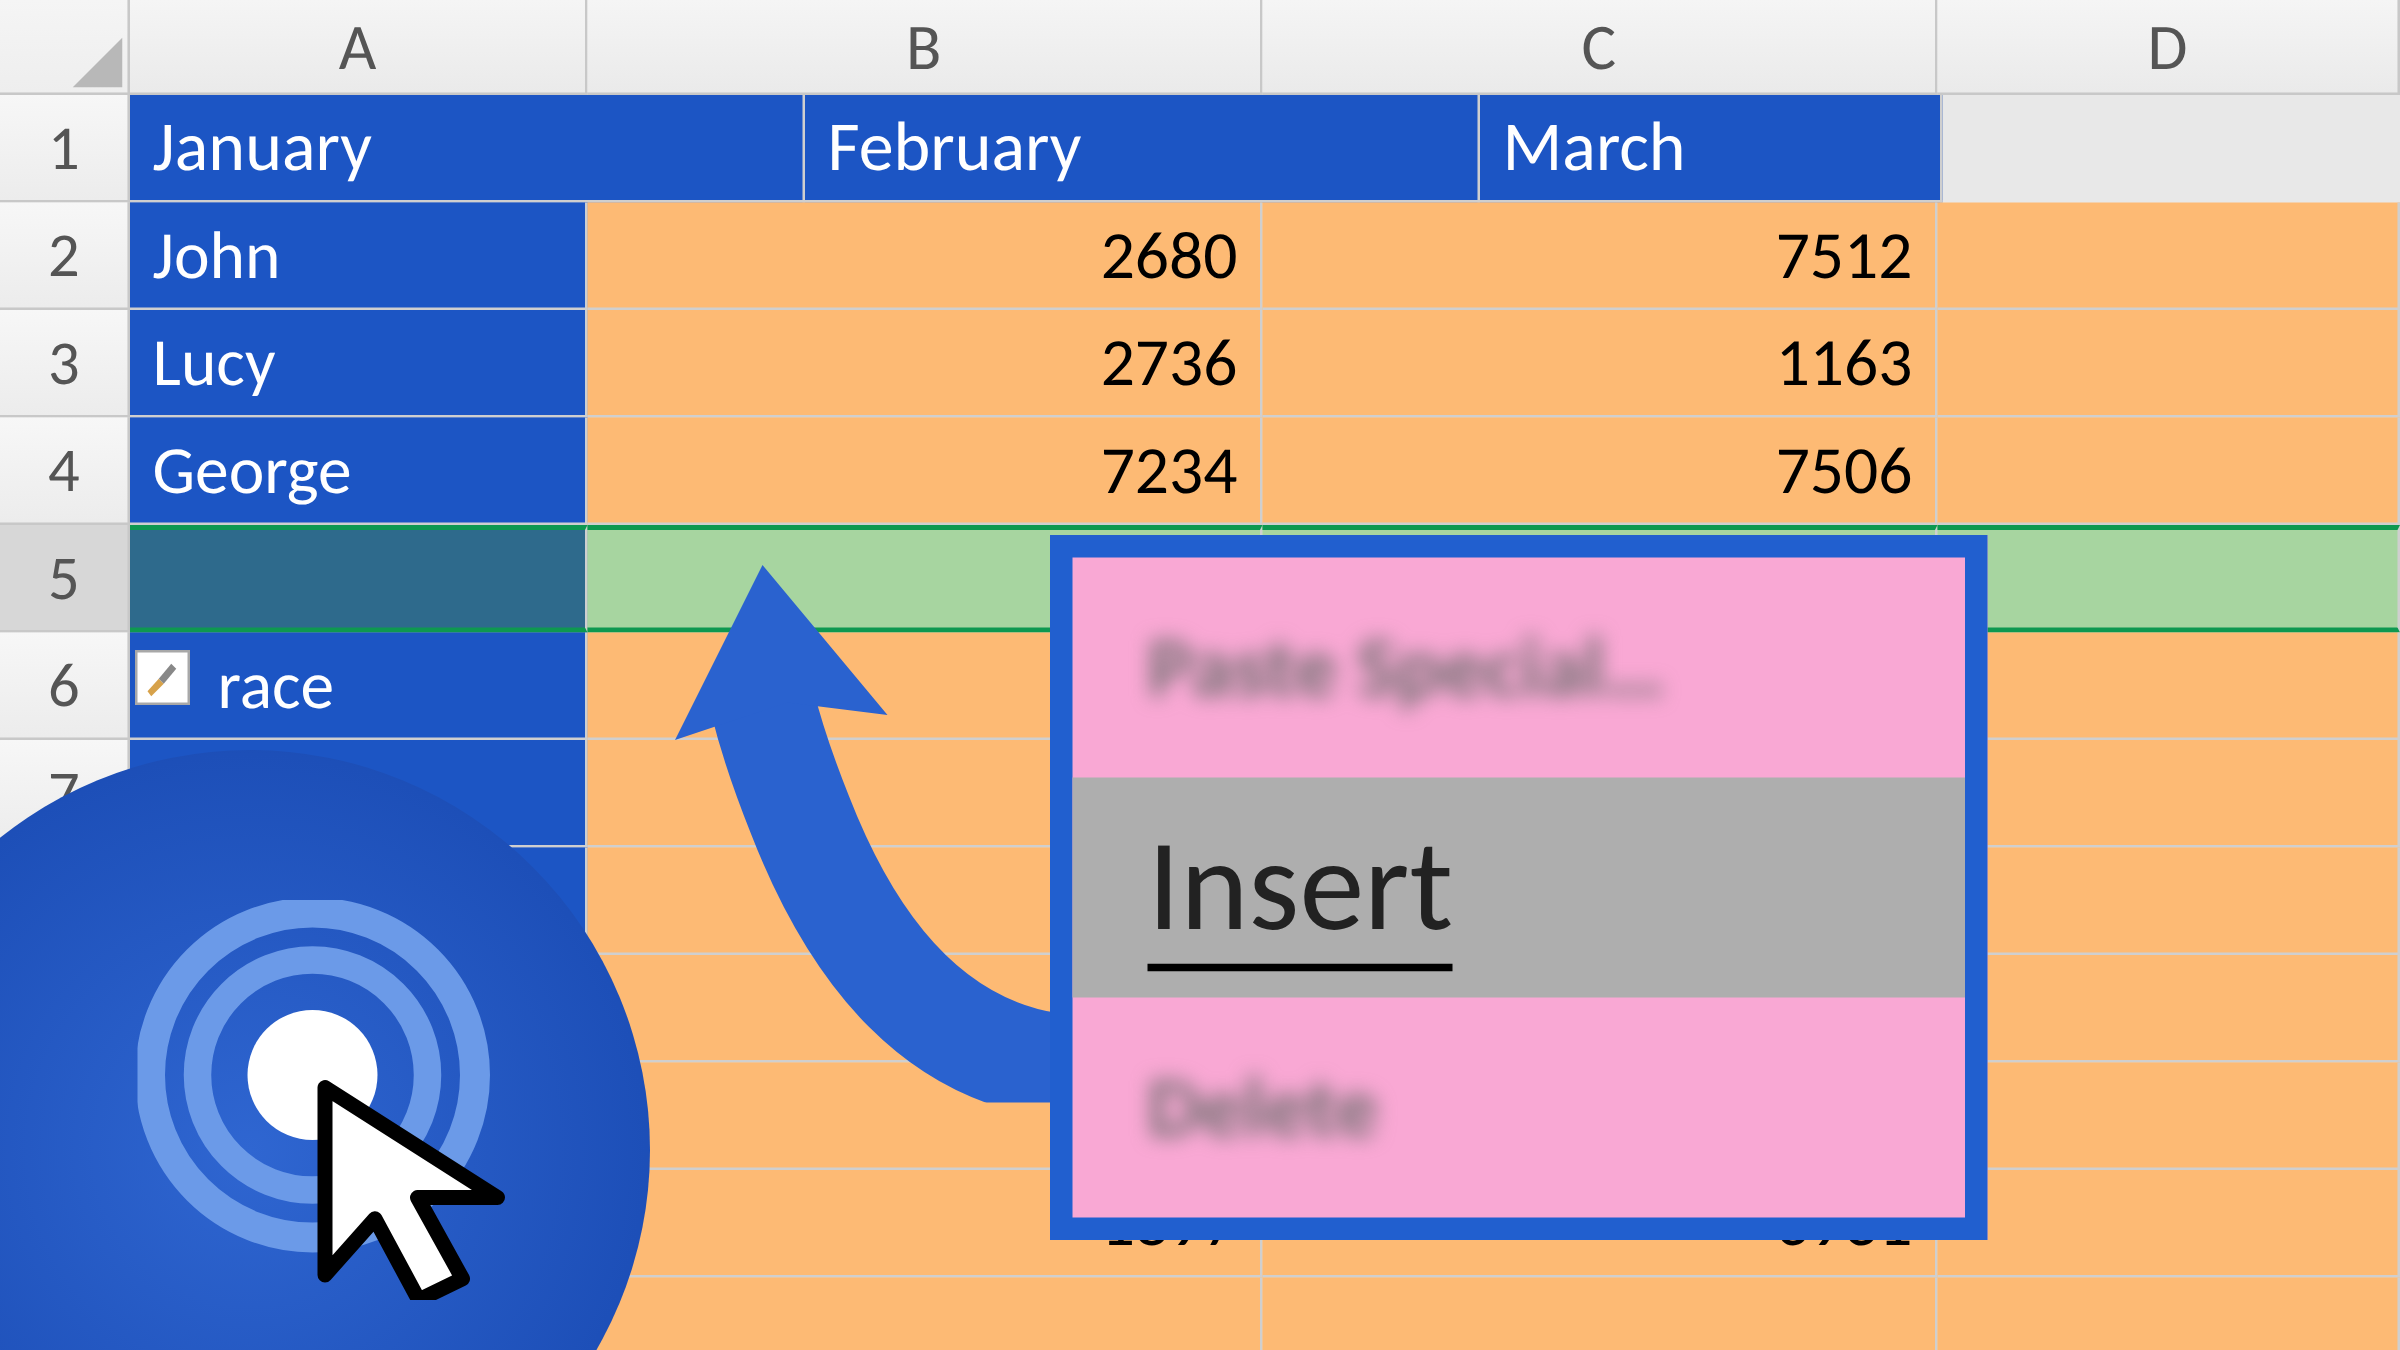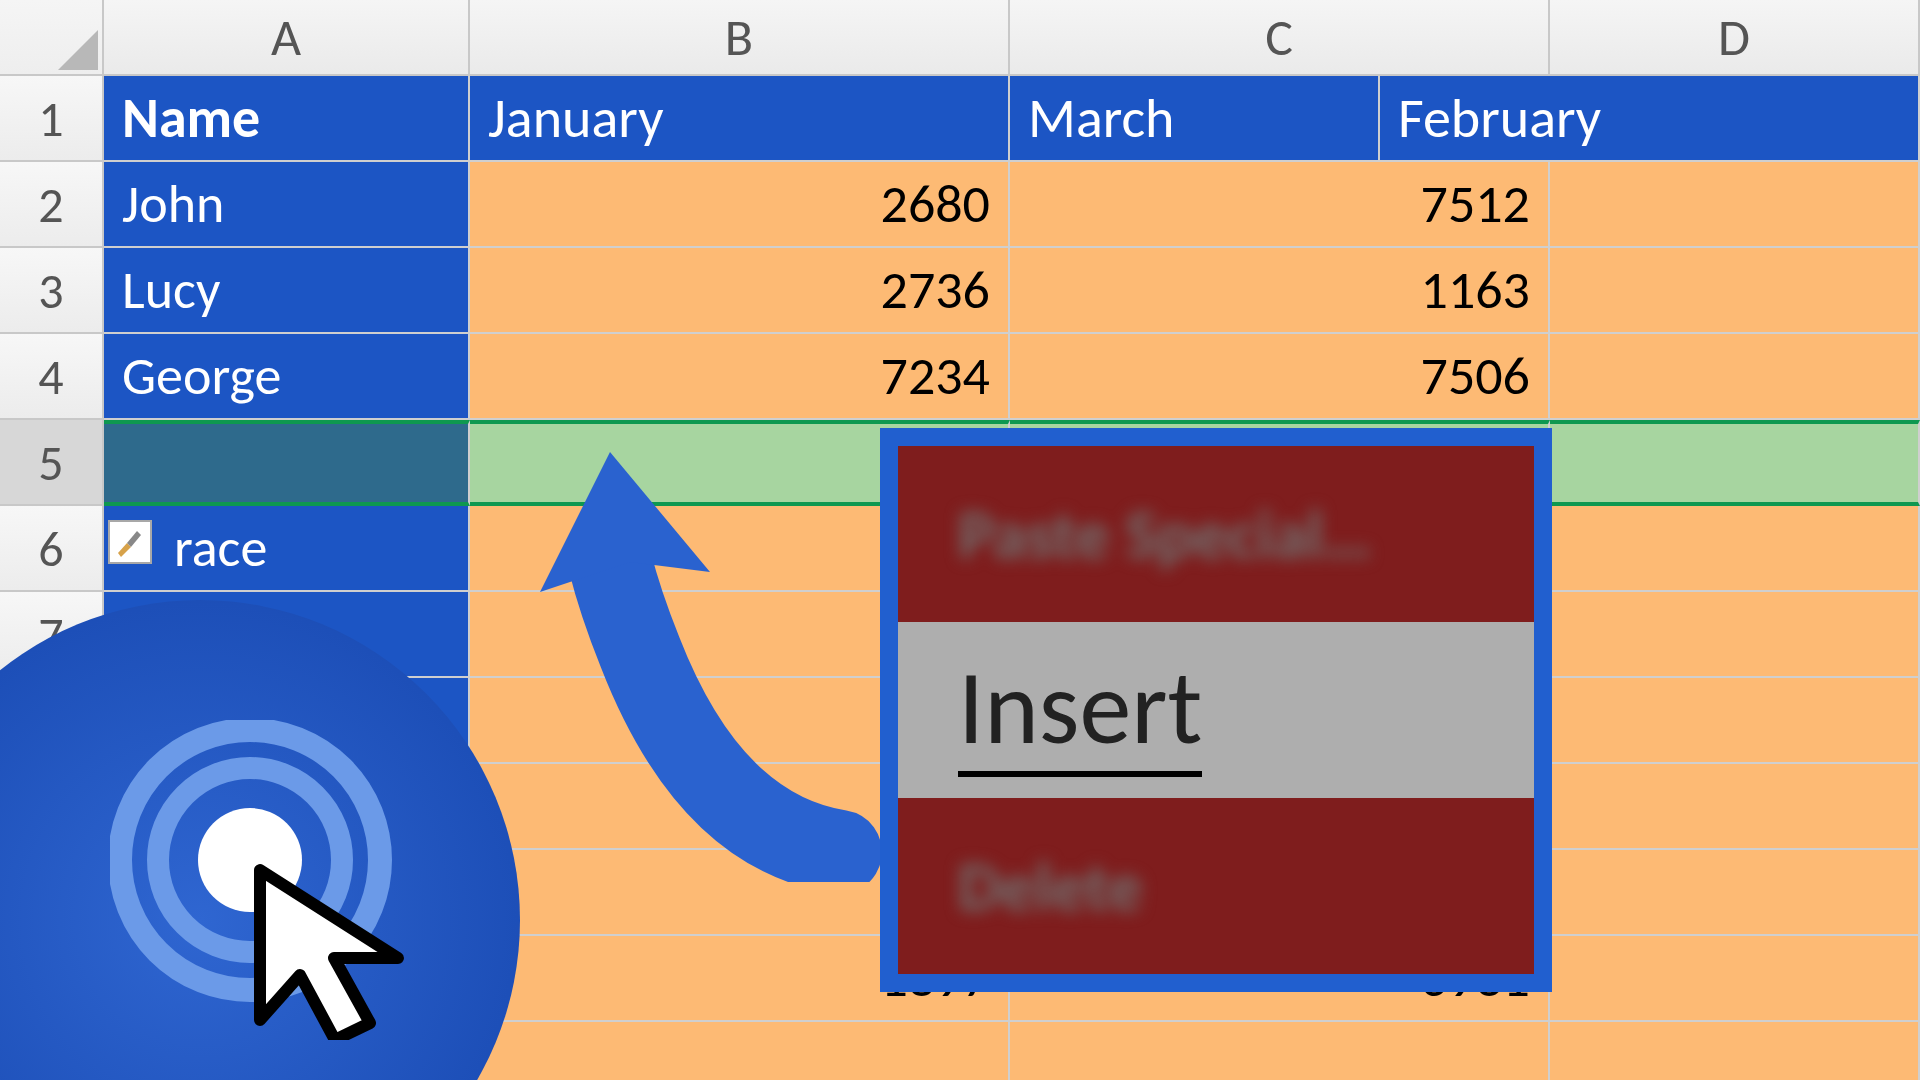--- a/index.html
+++ b/index.html
@@ -40,21 +40,21 @@
   .green-border-top { border-top: 4px solid #0e9850; }
   .green-border-bot { border-bottom: 4px solid #0e9850; }
 
   
   .smart-tag { position:absolute; left:108px; top: calc(76px + 86px*4 + 8px); width:44px; height:44px; background:#fff; border:2px solid #a8a8a8; display:flex; align-items:center; justify-content:center; z-index: 4; }
   .smart-tag svg { display:block; }
   
   .row.short { height: 86px; }
 
   
-  .ctx { position:absolute; left: 880px; top: 428px; width: 672px; border: 18px solid #215fcf; background:#7f1d1d; z-index:10; }
+  .ctx { position:absolute; left: 840px; top: 428px; width: 750px; border: 18px solid #215fcf; background:#f9a8d4; z-index:10; }
   .ctx-item { height: 176px; display:flex; align-items:center; padding-left: 60px; font-size: 80px; color:#222; }
   .ctx-item.blur { filter: blur(8px); color:#6f6f6f; font-weight:700; font-size:68px; }
   .ctx-item.sel { background:#aeaeae; font-size: 104px; font-weight:400; }
   .ctx-item.sel .ul { border-bottom: 6px solid #000; }
 
   
   .arrow-wrap { position:absolute; left: 510px; top: 452px; z-index: 9; }
 
   
   .logo-wrap { position:absolute; left:-120px; bottom:-160px; width:640px; height:640px; z-index:20; }
@@ -78,24 +78,23 @@
     <div class="col-head col-A">A</div>
     <div class="col-head col-B">B</div>
     <div class="col-head col-C">C</div>
     <div class="col-head col-D">D</div>
   </div>
 
   <div class="grid-body">
 
     <div class="row">
       <div class="row-head">1</div>
-      <div class="cell c-A name-hdr">Name</div>
       <div class="cell c-B month-hdr">January</div>
+      <div class="cell c-C month-hdr">February</div>
       <div class="cell c-D month-hdr">March</div>
-      <div class="cell c-C month-hdr">February</div>
     </div>
 
     <div class="row">
       <div class="row-head">2</div>
       <div class="cell c-A name-val">John</div>
       <div class="cell c-B num">2680</div>
       <div class="cell c-C num">7512</div>
       <div class="cell c-D"></div>
     </div>
 

